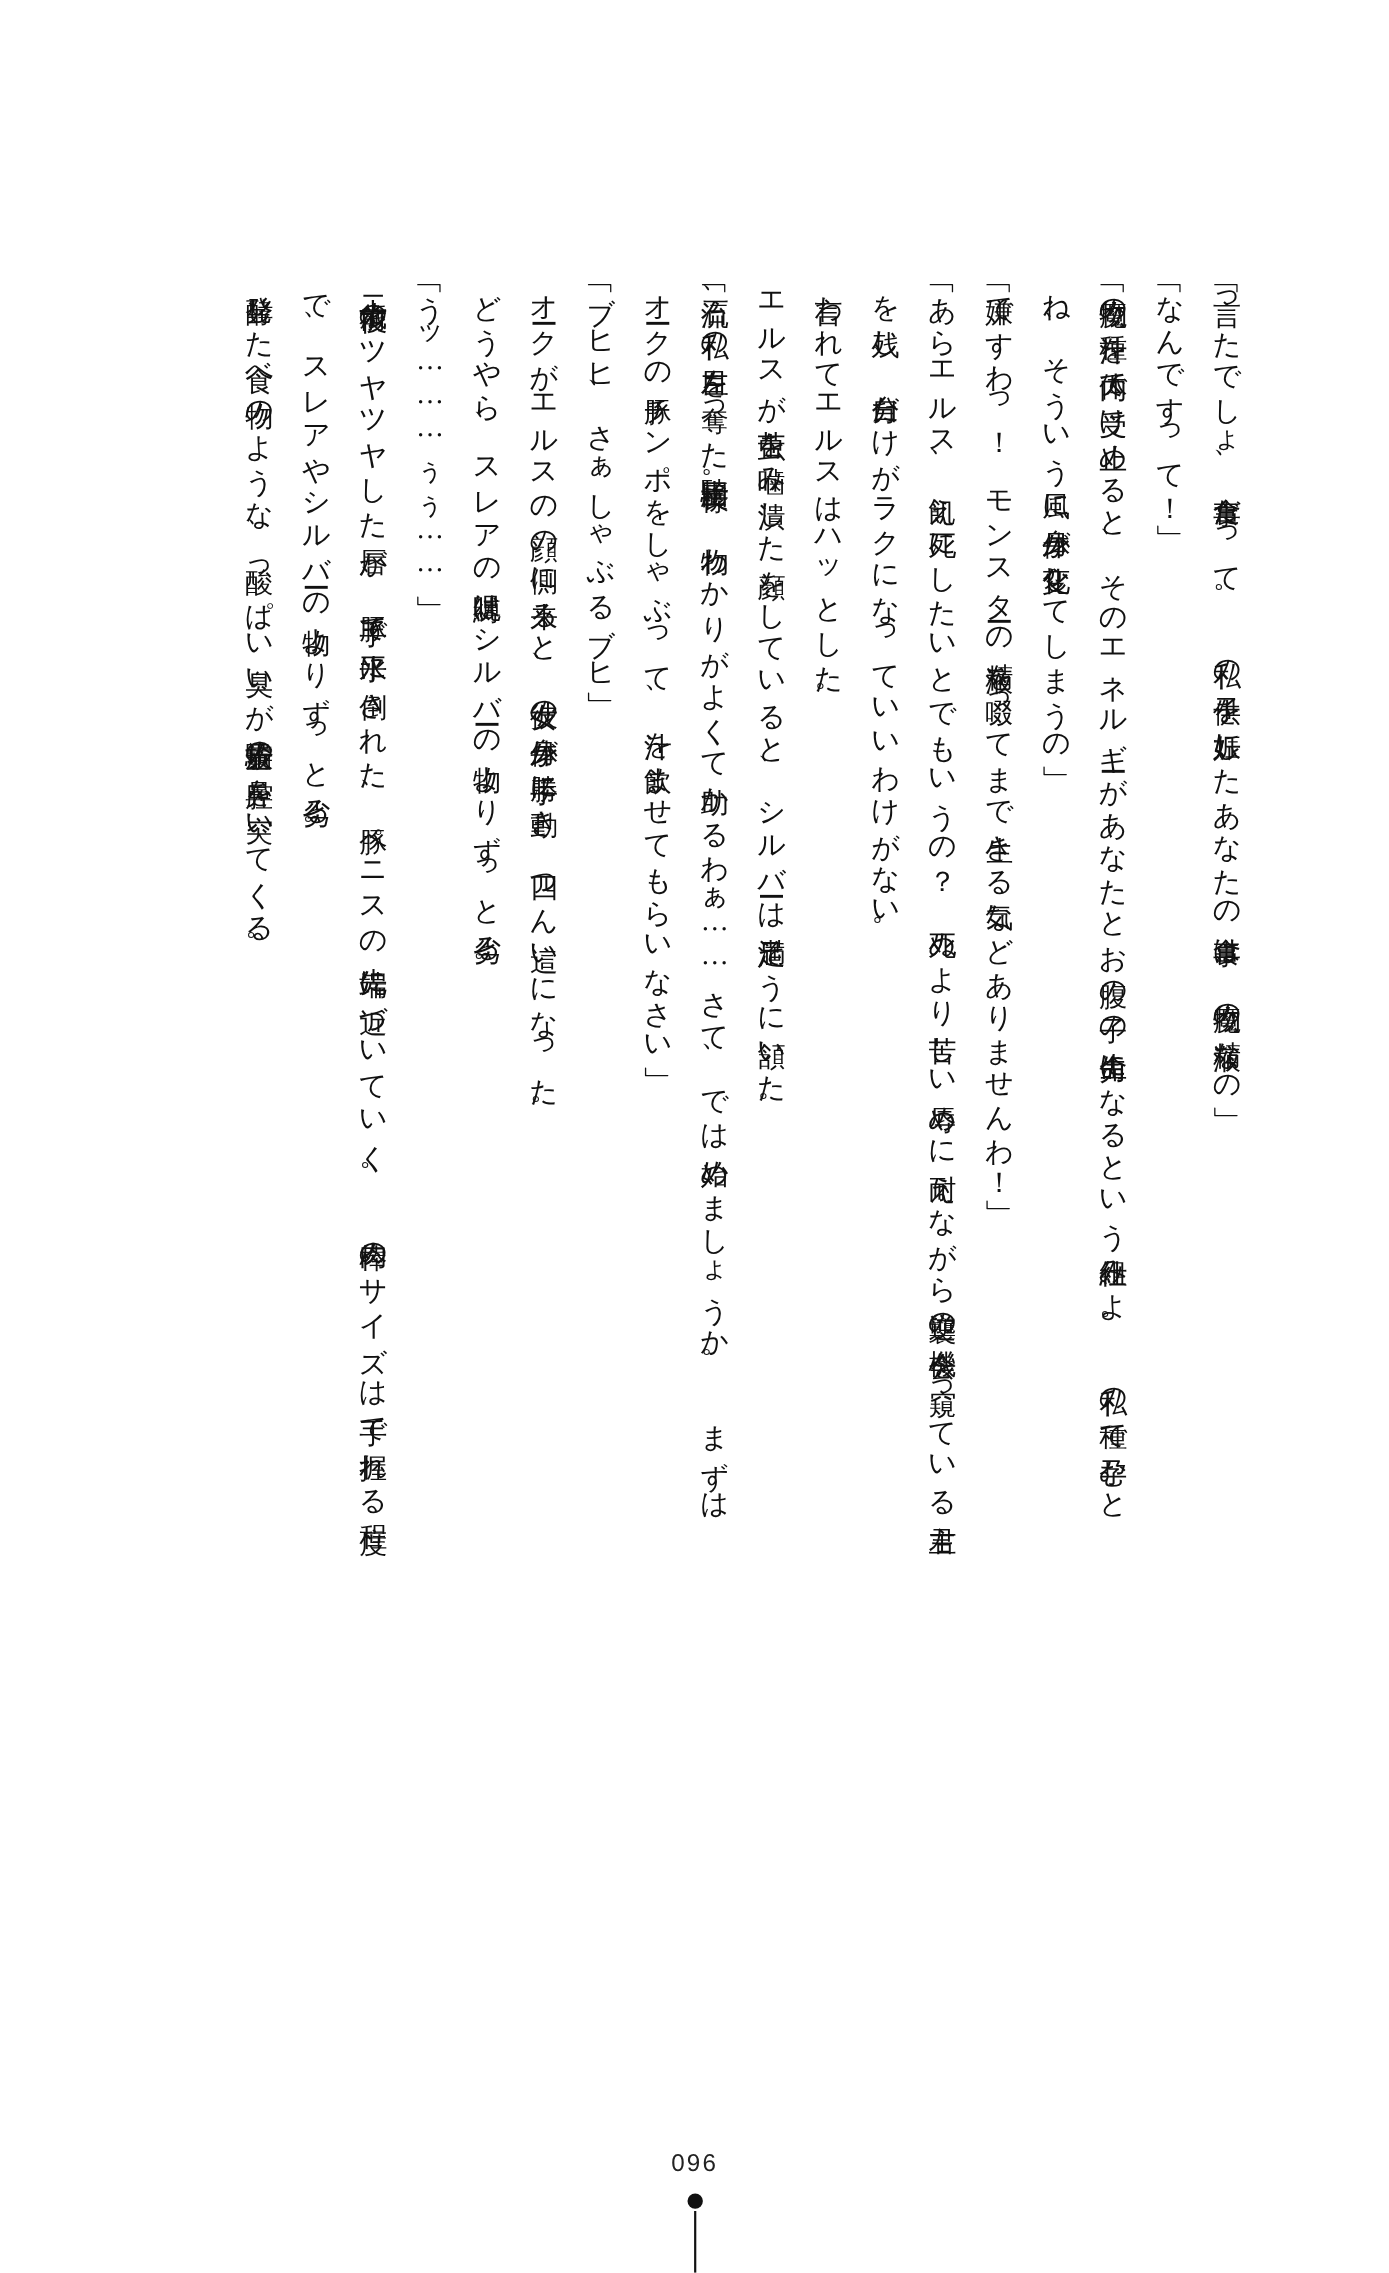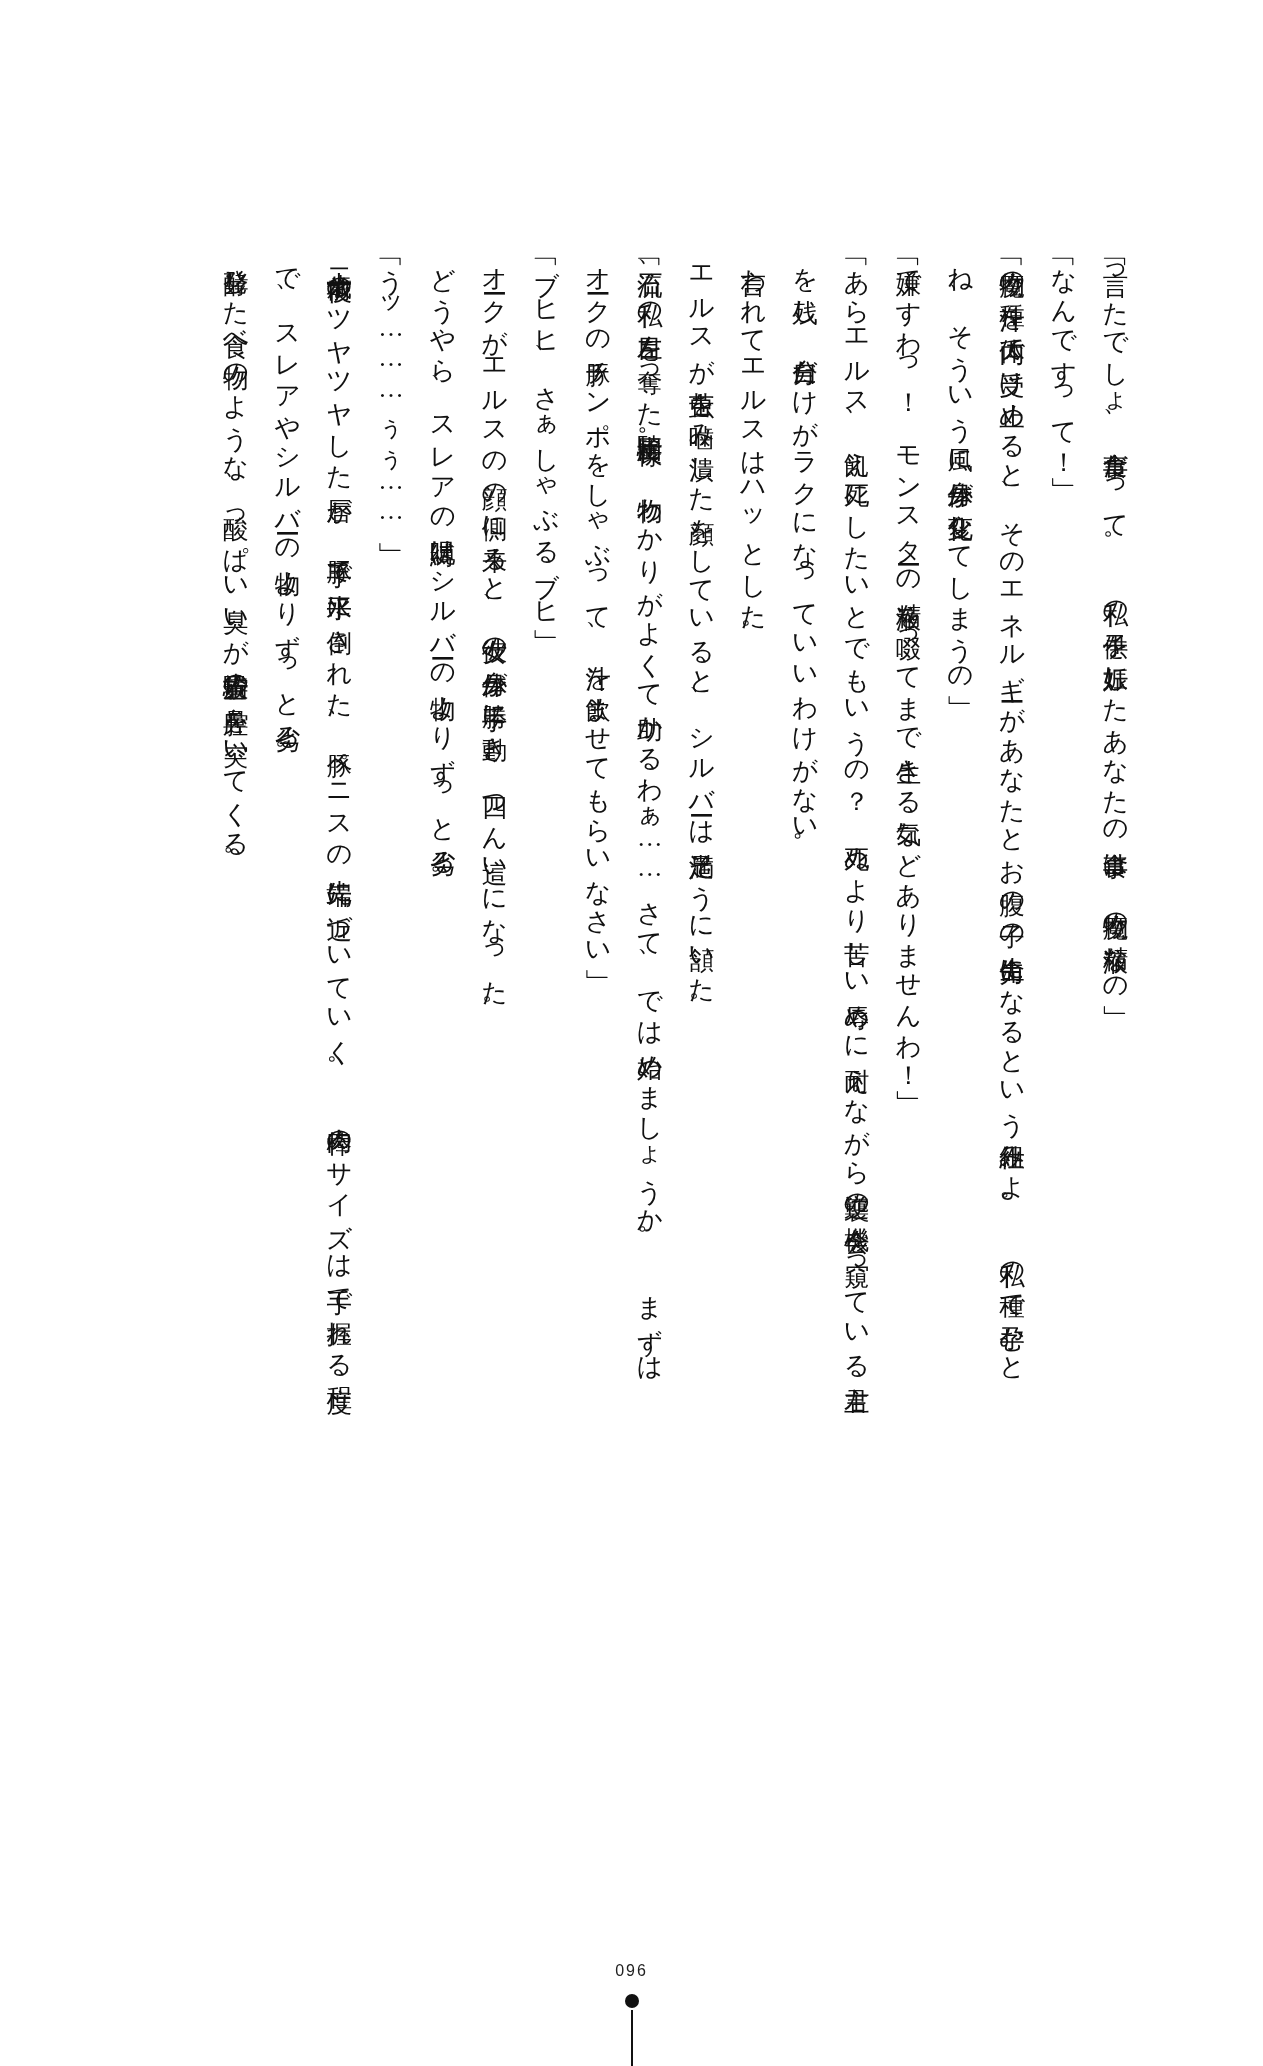--- a/index.html
+++ b/index.html
@@ -48,21 +48,21 @@
   }
 
   
   #page-number {
     position: absolute;
     left: 0;
     right: 0;
     bottom: 86px;
     text-align: center;
     font-family: "Liberation Sans", sans-serif;
-    font-size: 16px;
+    font-size: 22px;
     letter-spacing: 2px;
     color: #222222;
   }
 
   
   #bottom-ornament {
     position: absolute;
     left: 50%;
     transform: translateX(-50%);
     bottom: 0;

